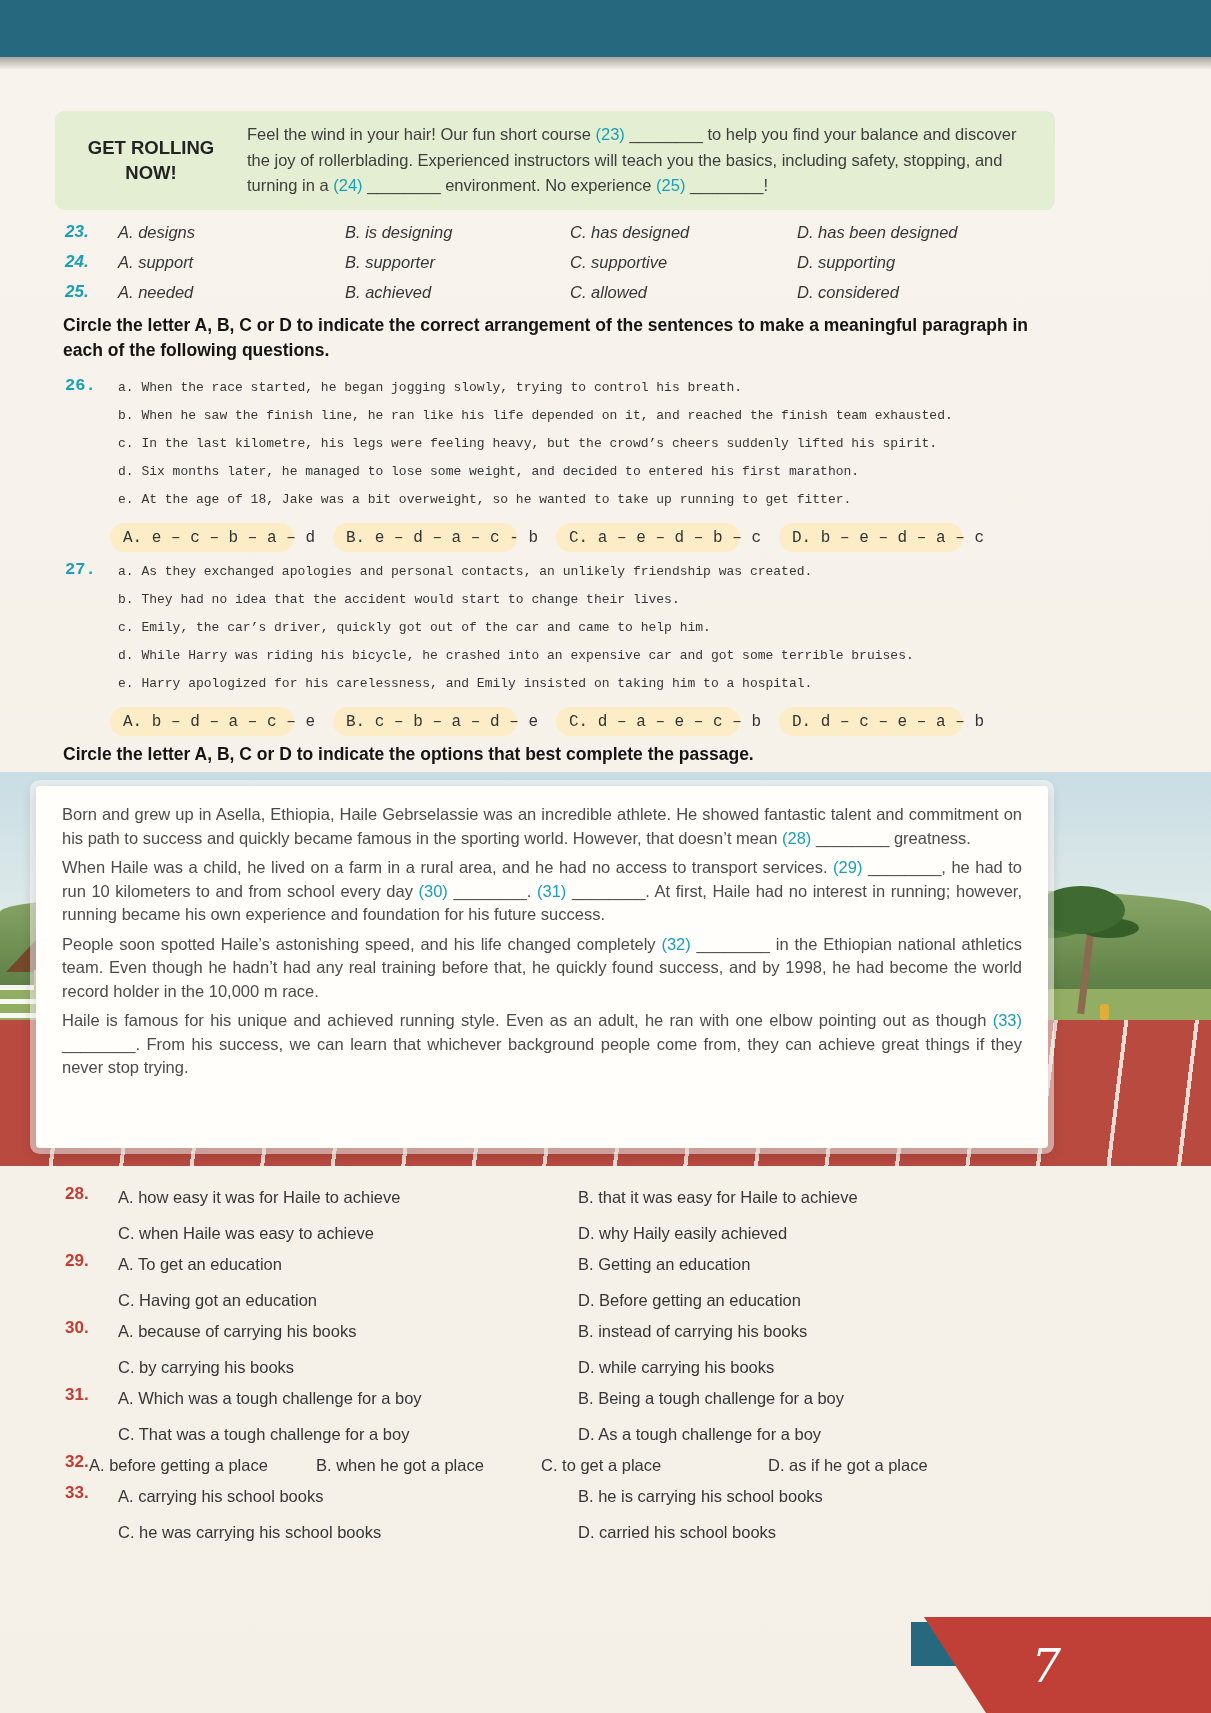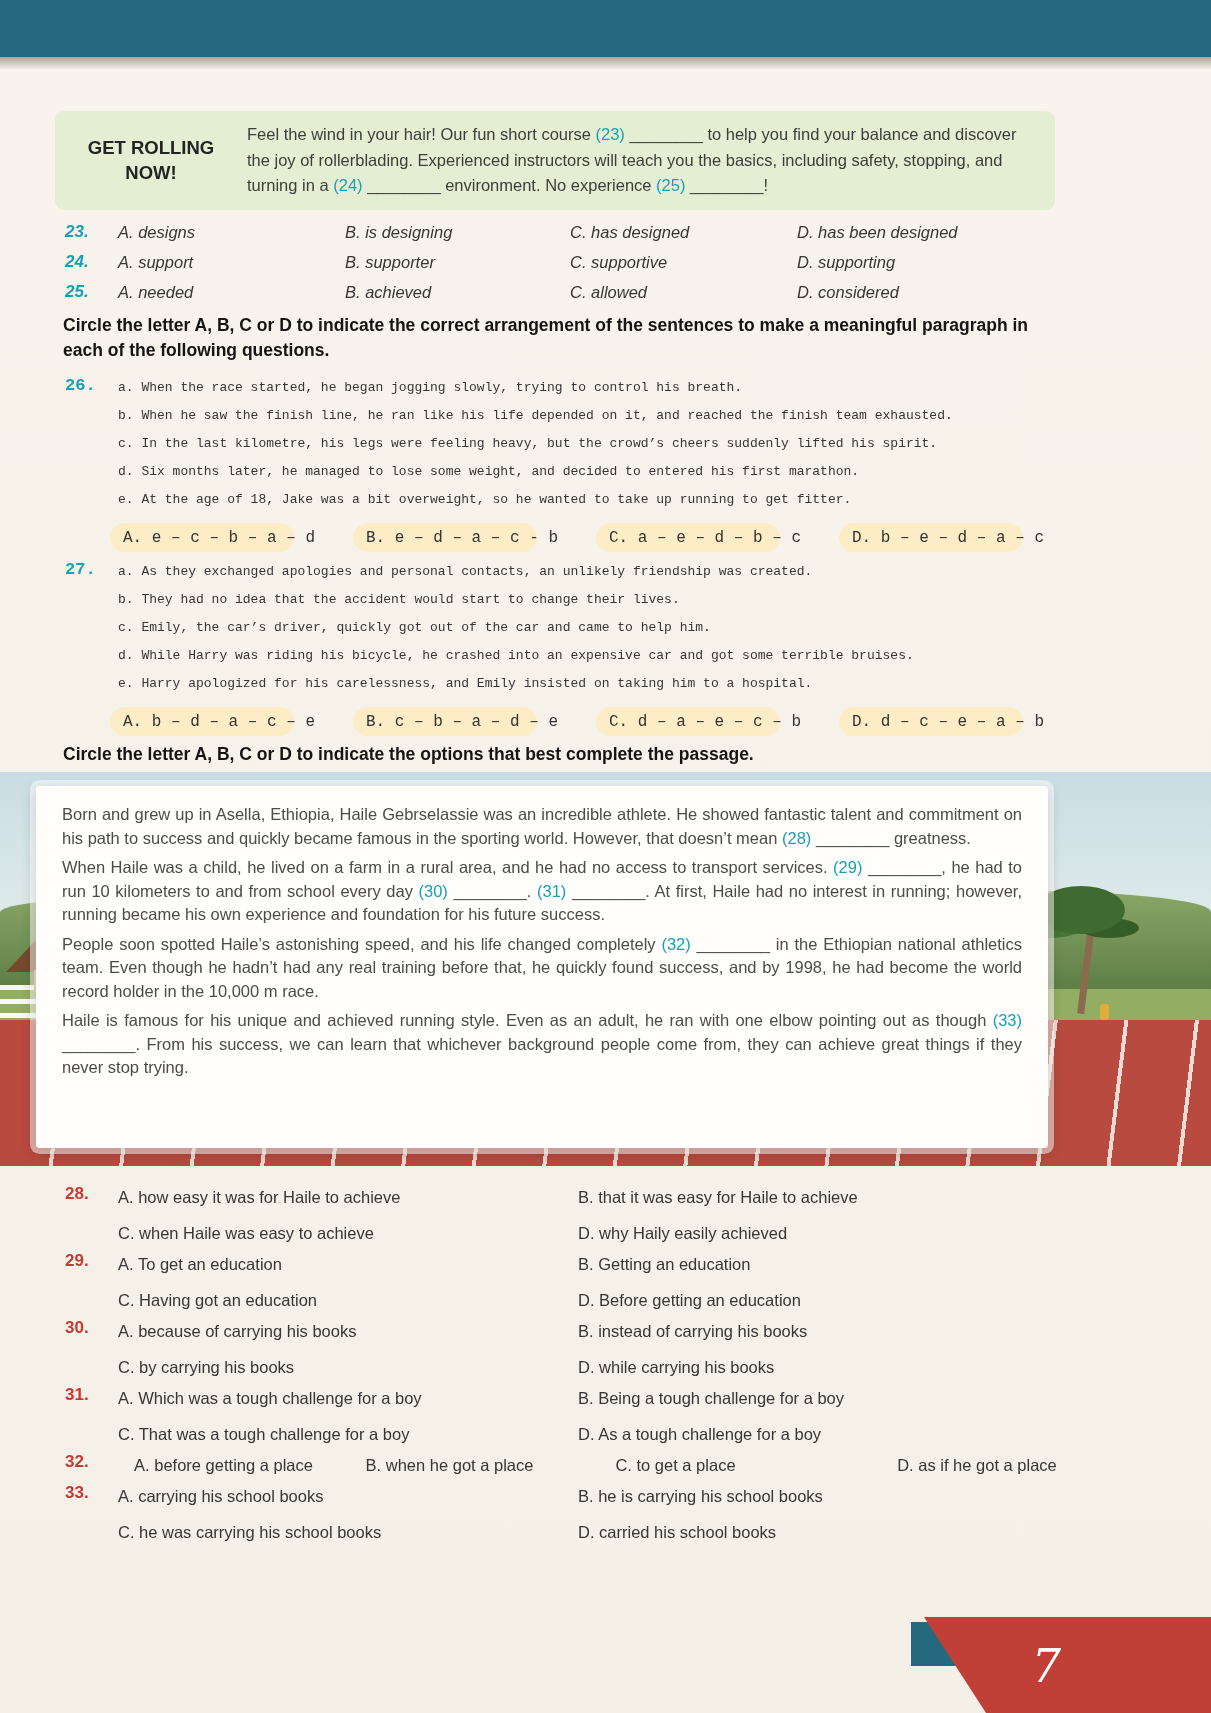--- a/index.html
+++ b/index.html
@@ -33,21 +33,21 @@
   #instr1{top:313px;width:995px;}
   #instr2{top:742px;width:1060px;}
 
   
   .qblock{position:absolute;left:65px;width:1100px;font-family:Liberation Mono, monospace;}
   #q26{top:374px;}
   #q27{top:558px;}
   .qblock > .qnum{position:absolute;left:0;top:2px;}
   .sents{margin-left:53px;}
   .sent{font-size:13px;color:#363636;line-height:28px;height:28px;white-space:nowrap;}
-  .pillrow{margin-left:45px;margin-top:9px;display:flex;gap:59px;}
+  .pillrow{margin-left:45px;margin-top:9px;display:flex;gap:39px;}
   .pill{width:184px;height:29px;background:#fdedc6;border-radius:15px;font-size:16px;color:#333;
         display:flex;align-items:center;padding-left:13px;box-sizing:border-box;white-space:nowrap;}
 
   
   .photo{position:absolute;left:0;top:772px;width:1211px;height:394px;overflow:hidden;}
   .sky{position:absolute;left:0;top:0;right:0;height:56%;background:linear-gradient(#c9dde4,#eaf1ec);}
   .trees{position:absolute;left:0;right:0;top:30%;height:28%;
         background:linear-gradient(#8aa768,#587a41);border-radius:30% 18% 0 0/22px;}
   .grass{position:absolute;left:0;right:0;top:55%;height:11%;background:#93ad62;}
   .track{position:absolute;left:0;right:0;top:63%;bottom:0;
@@ -65,21 +65,21 @@
   .passbox{position:absolute;left:36px;top:14px;width:1012px;height:362px;background:#fffefa;border-radius:4px;
         padding:17px 26px;box-sizing:border-box;
         box-shadow:0 0 0 6px rgba(255,255,255,.5),0 4px 14px rgba(40,20,10,.35);}
   .passbox p{margin:0 0 6px 0;font-size:16.5px;line-height:23.5px;color:#4b4b4b;text-align:justify;}
 
   
   .mcq2{position:absolute;left:65px;top:1183px;width:1100px;}
   .q2{position:relative;margin-bottom:3px;}
   .q2 > .qnum{position:absolute;left:0;top:1px;}
   .grid2{margin-left:53px;display:grid;grid-template-columns:452px 1fr;gap:8px;}
-  .grid4{margin-left:45px;display:grid;grid-template-columns:227px 225px 227px 1fr;text-align:center;}
+  .grid4{margin-left:24px;display:grid;grid-template-columns:227px 225px 227px 1fr;}
   .grid2 .opt,.grid4 .opt{line-height:28px;height:28px;white-space:nowrap;}
 
   
   .footer-teal{position:absolute;right:0;bottom:47px;width:300px;height:44px;background:#26697e;}
   .footer-red{position:absolute;right:0;bottom:0;width:287px;height:96px;background:#c04037;
         clip-path:polygon(0 0,100% 0,100% 100%,62px 100%);}
   .pageno{position:absolute;right:150px;bottom:20px;font-family:"DejaVu Serif",serif;font-style:italic;
         font-size:46px;color:#ffffff;}
 </style>
 </head>

